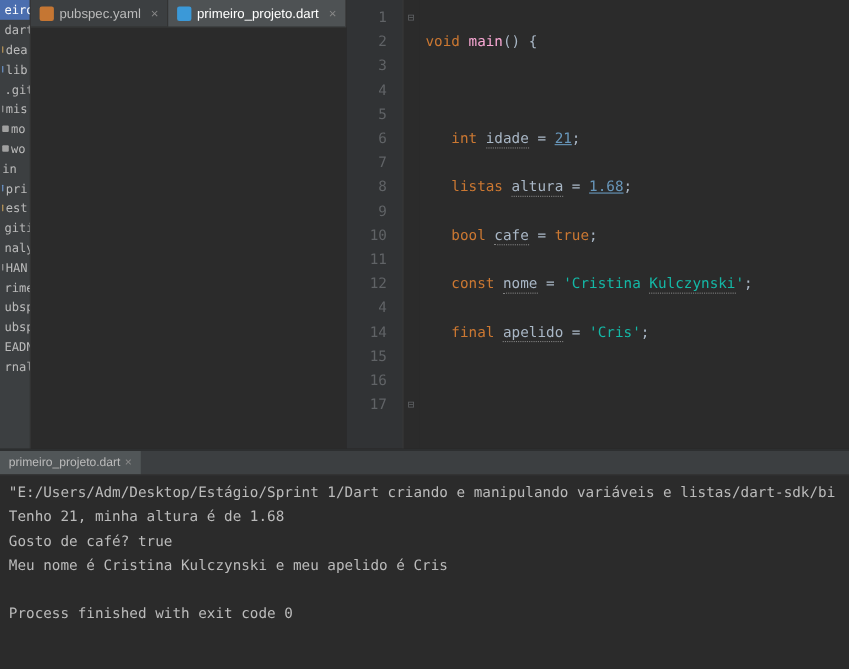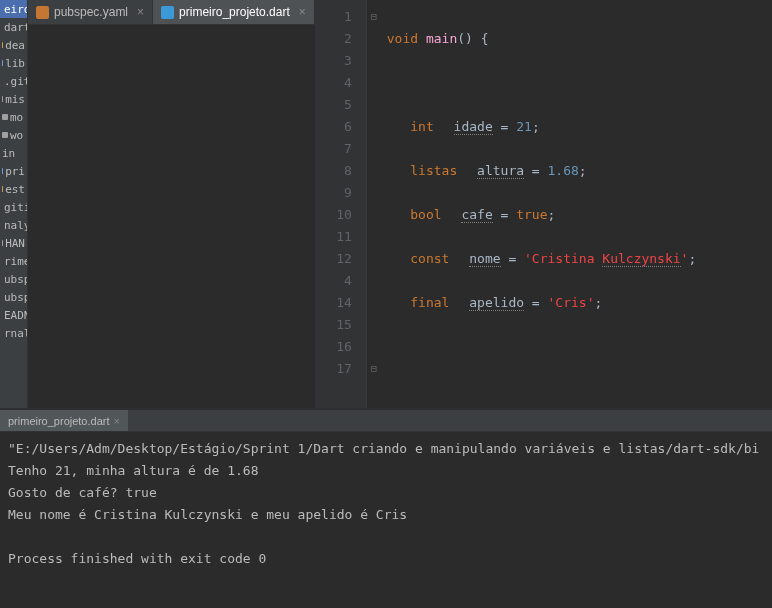--- a/index.html
+++ b/index.html
@@ -110,23 +110,23 @@
     padding: 6px 0 6px 6px;
     white-space: pre;
     font-family: 'Menlo','Consolas',monospace;
     overflow: hidden;
   }
   .code .line { height: 22px; }
   
   .kw { color: #cc7832; }
   .ty { color: #cc7832; }
   .fn { color: #f9a8d4; }
-  .num { color: #6897bb; }
-  .str { color: #ef4444; }
-  .id { color: #a9b7c6; margin-left: 12px; }
+  .num { color: #6897bb; text-decoration: underline; }
+  .str { color: #14b8a6; }
+  .id { color: #a9b7c6; }
   .und { border-bottom: 1px dotted #808080; }
   .pm { color:#a9b7c6; }
 
   .console-panel {
     border-top: 2px solid #2d2f30;
     background: #2b2b2b;
     display: flex;
     flex-direction: column;
   }
   .console-tabs {

